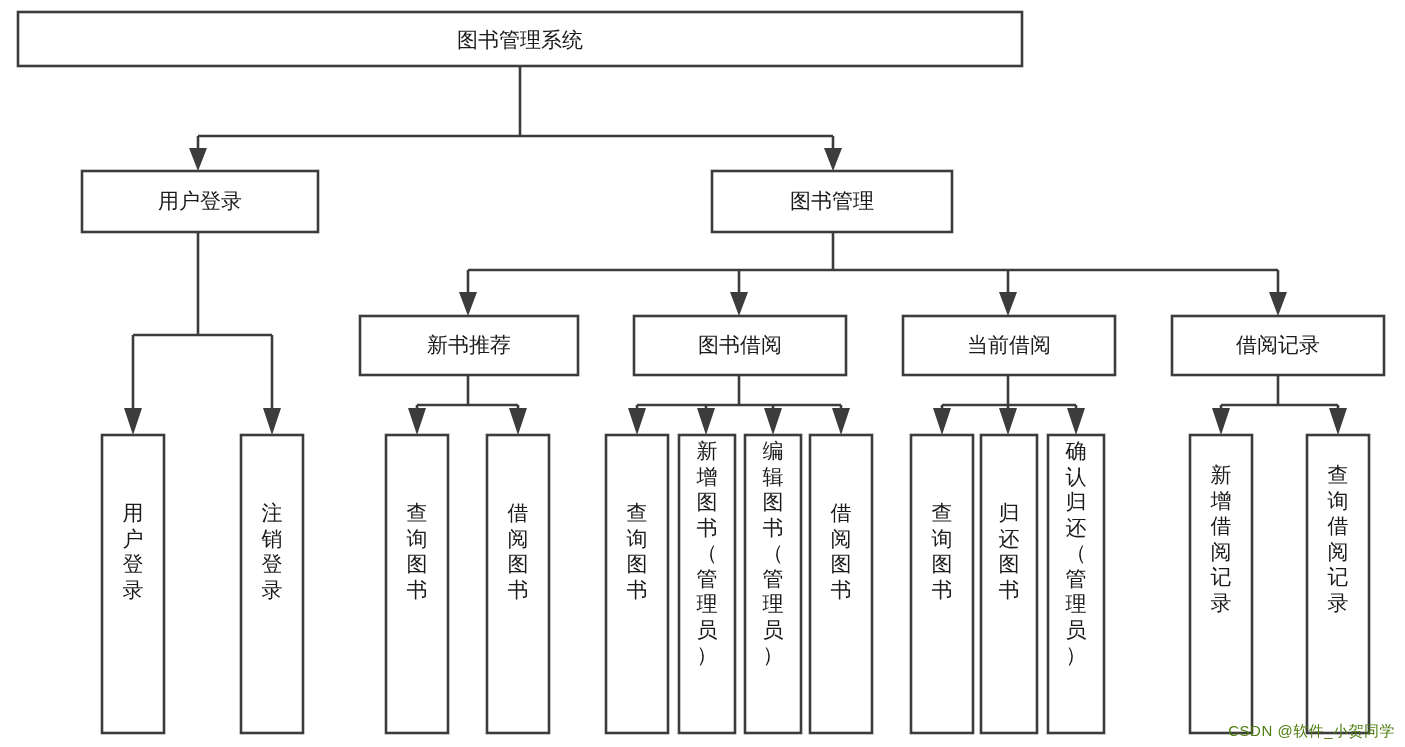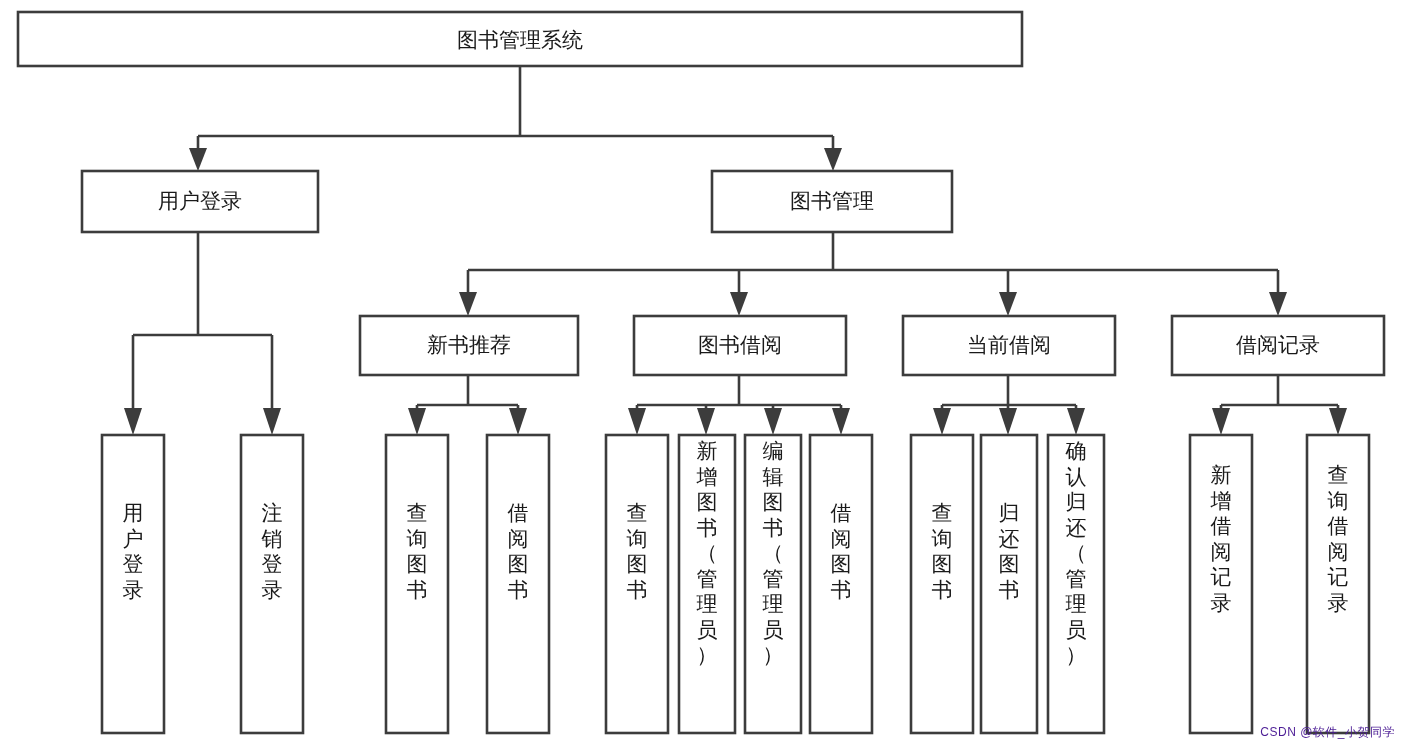--- a/index.html
+++ b/index.html
@@ -54,22 +54,22 @@
     font-family: "Liberation Sans", "DejaVu Sans", sans-serif;
     font-size: 21px;
     fill: #1a1a1a;
     text-anchor: middle;
   }
   .watermark {
     position: absolute;
     right: 10px;
     bottom: 6px;
     font-family: "Liberation Sans", "DejaVu Sans", sans-serif;
-    font-size: 12px;
-    color: #4c1d95;
+    font-size: 15px;
+    color: #4d7c0f;
     letter-spacing: 0.5px;
     user-select: none;
     white-space: nowrap;
   }
 </style>
 </head>
 <body>
 
 <div id="diagram-root">
 

